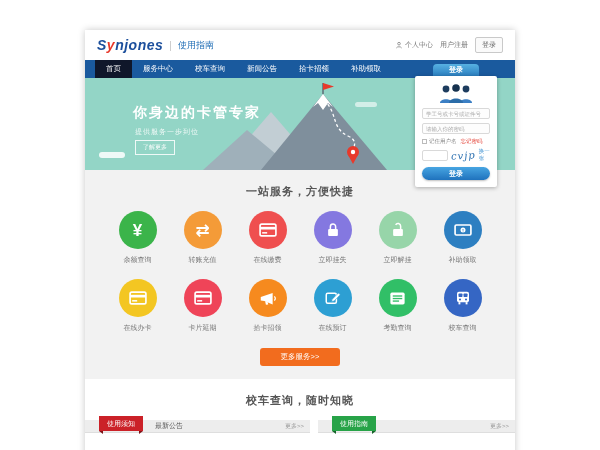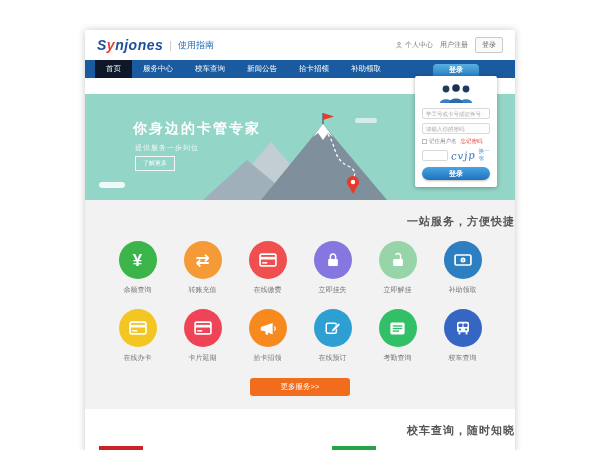--- a/index.html
+++ b/index.html
@@ -17,21 +17,21 @@
   .header-right { margin-left:auto; display:flex; align-items:center; gap:7px; font-size:7px; color:#777; }
   .header-link { cursor:pointer; display:flex; align-items:center; gap:2px; }
   .login-top-btn { border:1px solid #c9c9c9; border-radius:2px; background:#fafafa; padding:2px 6px; color:#666; cursor:pointer; }
 
   
   .nav-bar { height:18px; background:#1a5a9e; display:flex; align-items:stretch; padding-left:10px; }
   .nav-item { color:#fff; font-size:7.5px; line-height:18px; padding:0 11px; cursor:pointer; }
   .nav-item.active { background:#0f172a; }
 
   
-  .hero { position:relative; height:106px; background:#93d5c6; overflow:hidden;margin-top:16px; }
+  .hero { position:relative; height:92px; background:#93d5c6; overflow:hidden; }
   .hero-title { position:absolute; left:48px; top:26px; color:#fff; font-size:14px; font-weight:bold; letter-spacing:2px; }
   .hero-sub { position:absolute; left:50px; top:49px; color:rgba(255,255,255,.85); font-size:7px; letter-spacing:1px; }
   .hero-btn { position:absolute; left:50px; top:62px; border:1px solid rgba(255,255,255,.85); color:#fff;
               font-size:6px; padding:2px 7px; background:transparent; cursor:pointer; }
   .mountains { position:absolute; left:118px; bottom:0; }
   .cloud { position:absolute; background:rgba(255,255,255,.85); border-radius:10px; }
   .cloud.c1 { left:14px; bottom:12px; width:26px; height:6px; }
   .cloud.c2 { left:270px; top:24px; width:22px; height:5px; opacity:.7; }
 
   
@@ -51,27 +51,27 @@
   .captcha-input { width:26px; height:11px; border:1px solid #d9d9d9; border-radius:2px; font-size:6px; padding:0 2px; }
   .captcha-text { font-family:"DejaVu Serif","Liberation Serif",serif; font-style:italic; font-size:10px;
                   color:#2a6fb0; transform:rotate(-4deg); letter-spacing:1px; }
   .change-link { font-size:5.5px; color:#3a8fd0; cursor:pointer; }
   .login-submit { display:block; width:100%; height:13px; border:none; border-radius:7px; cursor:pointer;
                   background:linear-gradient(#47a5e2,#1f72bd); color:#fff; font-size:7px; font-weight:bold;
                   box-shadow:0 1px 2px rgba(0,0,0,.25); }
 
   
   .services { background:#f2f2f2; padding:10px 0 13px; }
-  .section-title { text-align:right; font-size:11px; font-weight:bold; color:#555; margin:4px 0 12px; letter-spacing:1px; }
+  .section-title { text-align:center; font-size:11px; font-weight:bold; color:#555; margin:4px 0 12px; letter-spacing:1px; }
   .service-grid { display:grid; grid-template-columns:repeat(6,1fr); row-gap:14px; padding:0 20px; }
   .service { display:flex; flex-direction:column; align-items:center; cursor:pointer; }
   .circle { width:38px; height:38px; border-radius:50%; display:flex; align-items:center; justify-content:center; }
   .glyph { color:#fff; font-size:17px; font-weight:bold; line-height:1; }
   .service-label { font-size:7px; color:#777; margin-top:6px; }
-  .more-btn { display:block; margin:15px auto 0; width:100px; border:none; background:#f26c1e; color:#fff;
+  .more-btn { display:block; margin:15px auto 0; width:80px; border:none; background:#f26c1e; color:#fff;
               font-size:7.5px; padding:4px 0; border-radius:3px; cursor:pointer; }
 
   
   .announce { background:#fff; padding:10px 0 38px; }
   .tab-row { display:flex; gap:8px; margin-top:12px; }
   .panel { position:relative; }
   .panel-left { width:225px; } .panel-right { flex:1; }
   .tab-bar { position:relative; height:13px; background:#ededed; border-bottom:1px solid #dedede;
              display:flex; align-items:center; }
   .ribbon { position:relative; margin-left:14px; margin-top:-6px; height:15px; line-height:15px;

